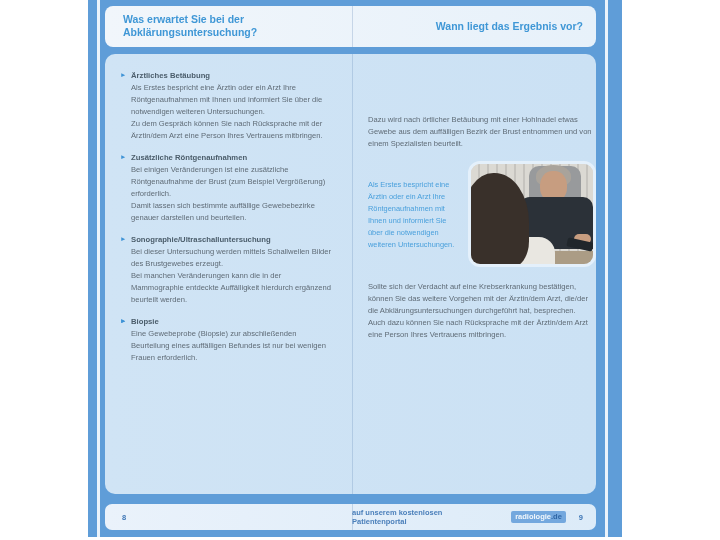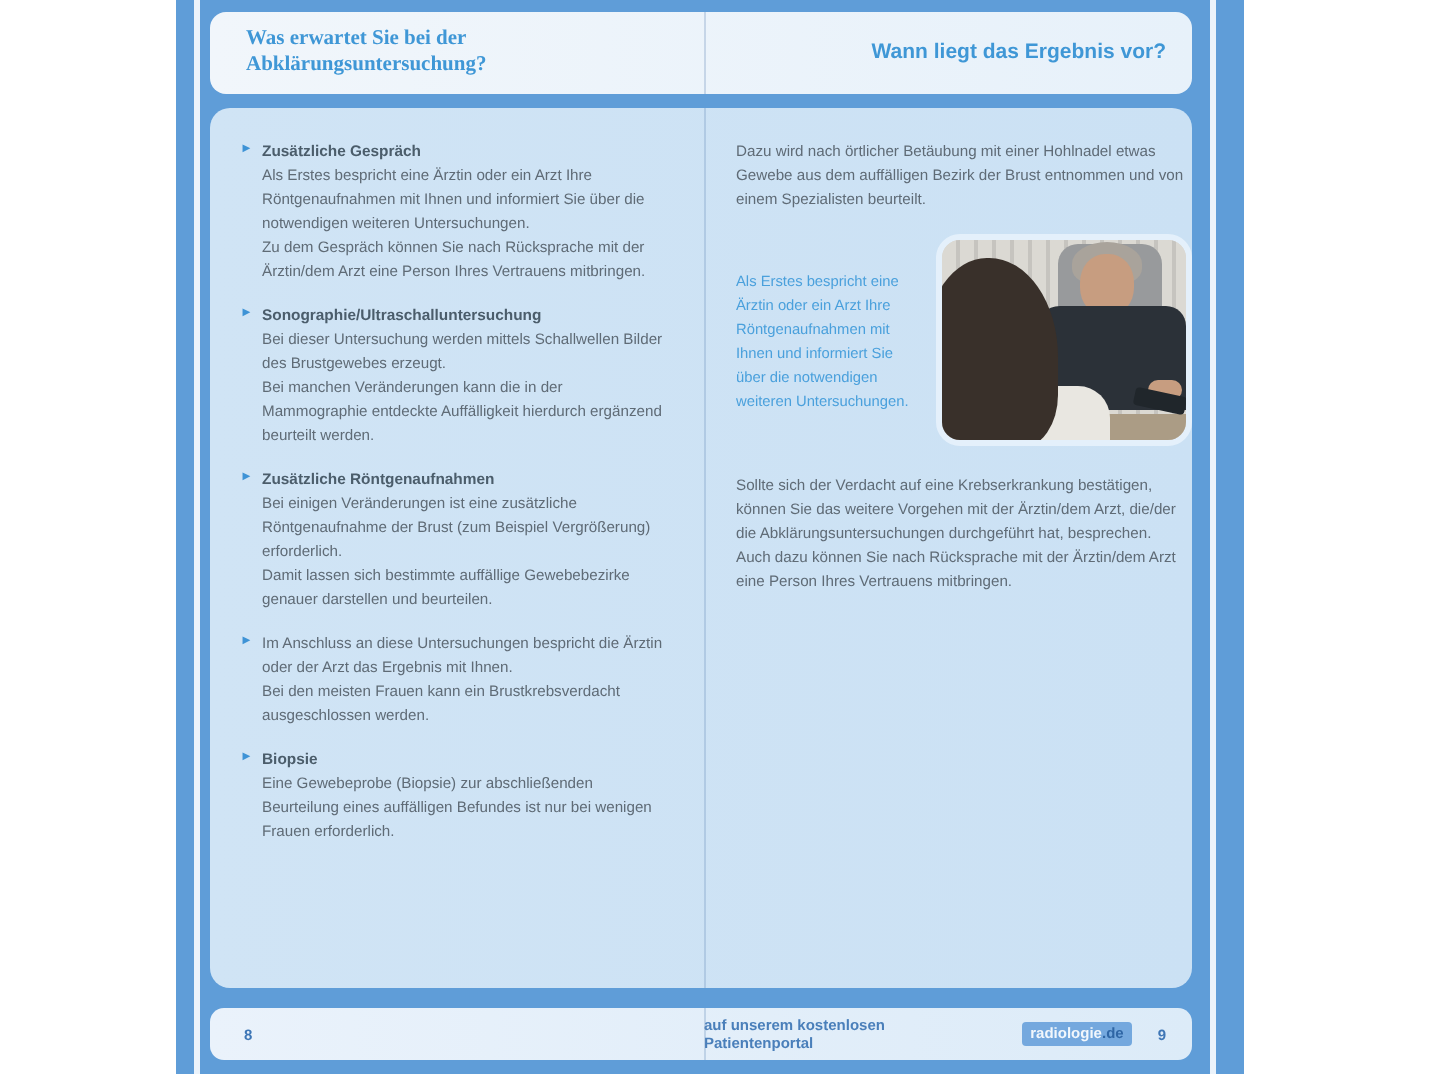--- a/index.html
+++ b/index.html
@@ -7,27 +7,27 @@
          font-family:"Liberation Sans","DejaVu Sans",sans-serif;}
   .brochure{position:absolute;left:88px;top:0;width:534px;height:537px;background:#5f9dd8;}
   .edge-line{position:absolute;top:0;bottom:0;width:3px;background:rgba(255,255,255,0.88);}
   .edge-line.left{left:9px;}
   .edge-line.right{right:14px;}
   .band{position:absolute;left:17px;right:26px;}
   .fold{position:absolute;left:247px;top:0;bottom:0;width:1px;background:rgba(110,145,190,0.30);}
   
   .header-band{top:6px;height:41px;border-radius:8px;background:linear-gradient(90deg,#f1f6fb,#e7f1fa);}
   .hdr{position:absolute;font-weight:bold;font-size:10.5px;line-height:13px;color:#3f97d6;}
-  .hdr.left{left:18px;top:7px;width:165px;font-family:Liberation Serif, serif;}
+  .hdr.left{left:18px;top:7px;width:165px;}
   .hdr.right{right:13px;top:14px;text-align:right;}
   
   .content-band{top:54px;height:440px;border-radius:10px;background:linear-gradient(90deg,#d0e4f5,#cbe1f4);}
   .col{position:absolute;top:16px;}
   .left-col{left:16px;width:215px;}
-  .right-col{left:263px;width:228px;}
+  .right-col{left:263px;width:228px;margin-top:44px;}
   .section{position:relative;padding-left:10px;margin-bottom:10px;}
   .bullet{position:absolute;left:-1px;top:1px;font-size:6.5px;color:#3e93d6;}
   .sec-title{font-weight:bold;font-size:7.7px;line-height:12px;color:#4b5d6b;}
   .sec-body,.para{font-size:7.6px;line-height:12px;color:#5f6b76;white-space:pre-line;}
   .para{margin-bottom:11px;}
   
   .photo-row{display:flex;margin:2px 0 14px 0;}
   .photo-caption{width:94px;padding-top:18px;font-size:7.4px;line-height:12px;color:#4aa0dc;}
   .photo{position:relative;margin-left:auto;width:122px;height:100px;border:3px solid #e4f0fb;
          border-radius:12px;overflow:hidden;background:#d8d6d0;flex-shrink:0;}
@@ -66,40 +66,38 @@
       <div class="hdr left">Was erwartet Sie bei der Abklärungsuntersuchung?</div>
       <div class="hdr right">Wann liegt das Ergebnis vor?</div>
     </div>
 
     <div class="band content-band">
       <div class="fold"></div>
 
       <div class="col left-col">
         <div class="section">
           <span class="bullet">►</span>
-          <div class="sec-title">Zusätzliche Gespräch</div>
+          <div class="sec-title">Ärztliches Betäubung</div>
           <div class="sec-body">Als Erstes bespricht eine Ärztin oder ein Arzt Ihre Röntgenaufnahmen mit Ihnen und informiert Sie über die notwendigen weiteren Untersuchungen.
 Zu dem Gespräch können Sie nach Rücksprache mit der Ärztin/dem Arzt eine Person Ihres Vertrauens mitbringen.</div>
+        </div>
+        <div class="section">
+          <span class="bullet">►</span>
+          <div class="sec-title">Zusätzliche Röntgenaufnahmen</div>
+          <div class="sec-body">Bei einigen Veränderungen ist eine zusätzliche Röntgenaufnahme der Brust (zum Beispiel Vergrößerung) erforderlich.
+Damit lassen sich bestimmte auffällige Gewebebezirke genauer darstellen und beurteilen.</div>
         </div>
         <div class="section">
           <span class="bullet">►</span>
           <div class="sec-title">Sonographie/Ultraschalluntersuchung</div>
           <div class="sec-body">Bei dieser Untersuchung werden mittels Schallwellen Bilder des Brustgewebes erzeugt.
 Bei manchen Veränderungen kann die in der Mammographie entdeckte Auffälligkeit hierdurch ergänzend beurteilt werden.</div>
         </div>
         <div class="section">
           <span class="bullet">►</span>
-          <div class="sec-title">Zusätzliche Röntgenaufnahmen</div>
-          <div class="sec-body">Bei einigen Veränderungen ist eine zusätzliche Röntgenaufnahme der Brust (zum Beispiel Vergrößerung) erforderlich.
-Damit lassen sich bestimmte auffällige Gewebebezirke genauer darstellen und beurteilen.</div>
-        </div>
-        <div class="section">
-          <span class="bullet">►</span>
-          <div class="sec-body">Im Anschluss an diese Untersuchungen bespricht die Ärztin oder der Arzt das Ergebnis mit Ihnen.
-Bei den meisten Frauen kann ein Brustkrebsverdacht ausgeschlossen werden.</div>
         </div>
         <div class="section">
           <span class="bullet">►</span>
           <div class="sec-title">Biopsie</div>
           <div class="sec-body">Eine Gewebeprobe (Biopsie) zur abschließenden Beurteilung eines auffälligen Befundes ist nur bei wenigen Frauen erforderlich.</div>
         </div>
       </div>
 
       <div class="col right-col">
         <div class="para">Dazu wird nach örtlicher Betäubung mit einer Hohlnadel etwas Gewebe aus dem auffälligen Bezirk der Brust entnommen und von einem Spezialisten beurteilt.</div>

